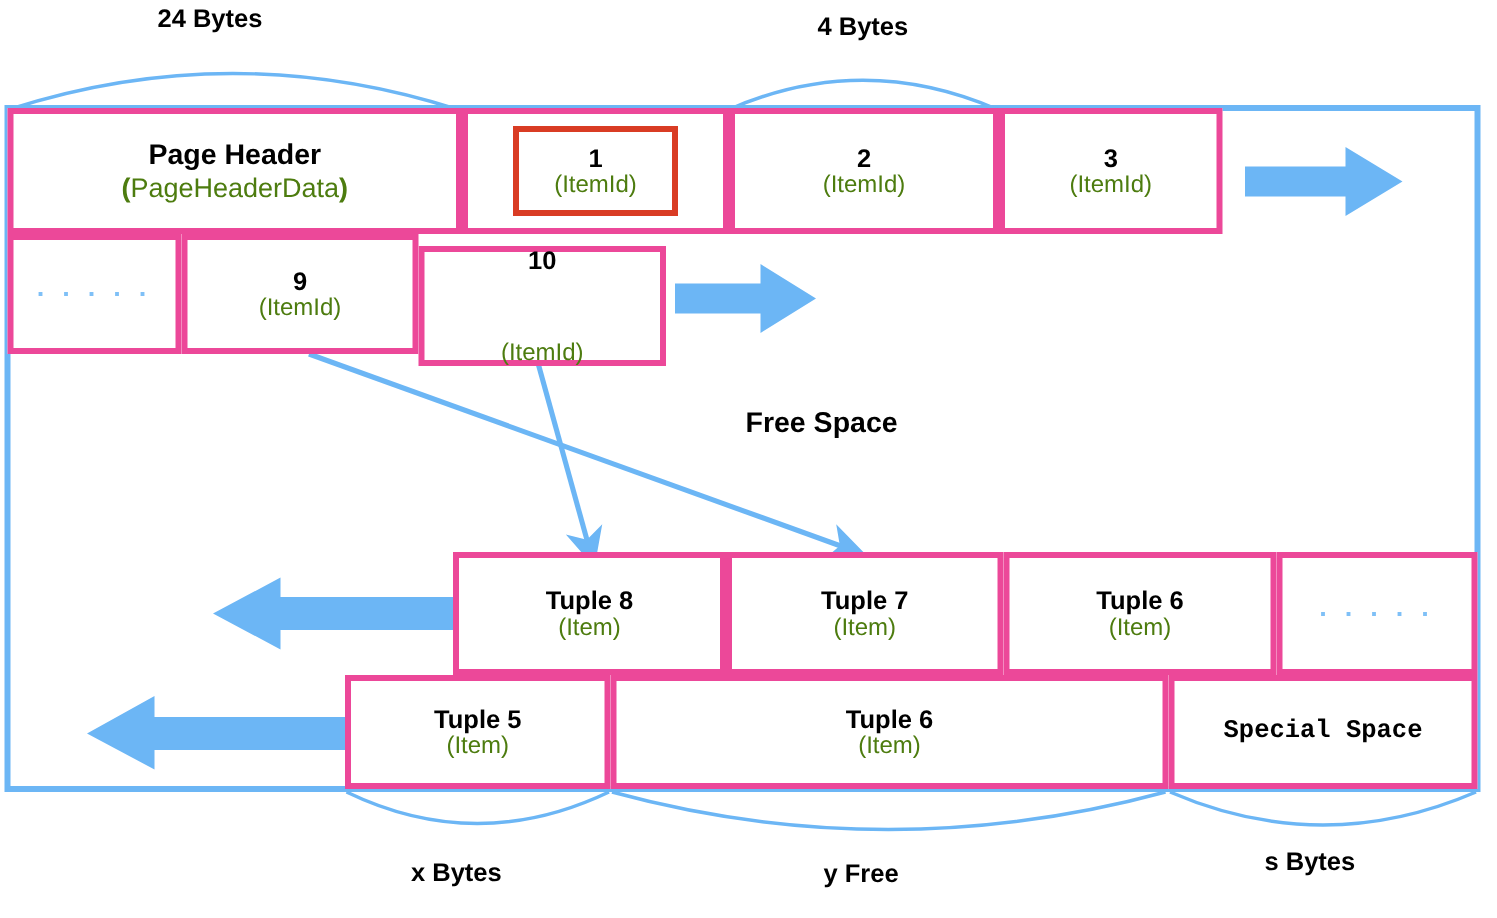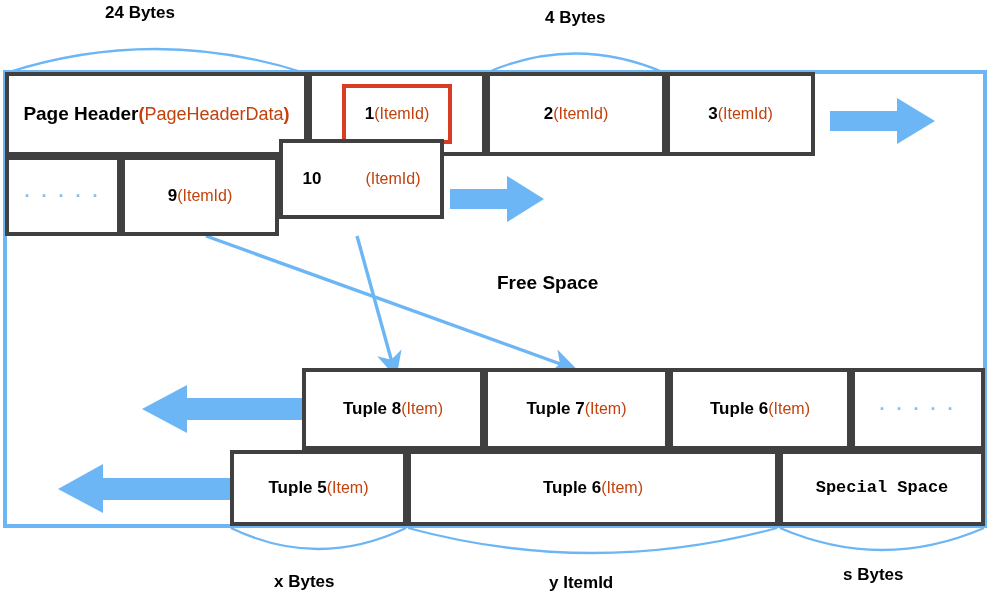--- a/index.html
+++ b/index.html
@@ -17,39 +17,39 @@
   .svg-layer{
     position:absolute;
     left:0; top:0;
     width:998px; height:612px;
     pointer-events:none;
   }
   
   .box{
     position:absolute;
     box-sizing:border-box;
-    border:4px solid #404040;
+    border:4px solid #ec4899;
     background:#ffffff;
     display:flex;
-    flex-direction:row;
+    flex-direction:column;
     align-items:center;
     justify-content:center;
     line-height:1.12;
   }
   .box .t1{
     font-weight:bold;
     font-size:17px;
     color:#000000;
     text-align:center;
     white-space:nowrap;
   }
   .box .t2{
     font-weight:normal;
     font-size:16px;
-    color:#c2410c;
+    color:#4d7c0f;
     white-space:nowrap;
   }
   .box.header .t1{font-size:19px;}
   .box.header .t2{font-size:18px;}
   .box.header .t2 b{font-weight:bold;}
   .dots{
     color:#7fc0f7;
     font-size:18px;
     font-weight:bold;
     letter-spacing:3px;
@@ -108,21 +108,21 @@
     <path d="M450,189 L507,189 L507,176 L544,199 L507,222 L507,209 L450,209 Z" fill="#6cb6f5"></path>
 
     <path d="M302,398 L187,398 L187,385 L142,409 L187,433 L187,420 L302,420 Z" fill="#6cb6f5"></path>
 
     <path d="M230,478 L103,478 L103,464 L58,489 L103,513 L103,500 L230,500 Z" fill="#6cb6f5"></path>
   </svg>
 
   <div class="bytelabel" style="left:105px;top:3px;">24 Bytes</div>
   <div class="bytelabel" style="left:545px;top:8px;">4 Bytes</div>
   <div class="bytelabel" style="left:274px;top:572px;">x Bytes</div>
-  <div class="bytelabel" style="left:549px;top:573px;">y ItemId</div>
+  <div class="bytelabel" style="left:549px;top:573px;">y Free</div>
   <div class="bytelabel" style="left:843px;top:565px;">s Bytes</div>
 
   <div class="box header" style="left:5px;top:72px;width:303px;height:84px;">
     <div class="t1">Page Header</div>
     <div class="t2"><b>(</b><span>PageHeaderData</span><b>)</b></div>
   </div>
 
   <div class="box" style="left:308px;top:72px;width:178px;height:84px;">
     <div class="t1">1</div>
     <div class="t2">(ItemId)</div>
@@ -141,21 +141,21 @@
 
   <div class="box" style="left:5px;top:156px;width:116px;height:80px;">
     <div class="dots">· · · · ·</div>
   </div>
 
   <div class="box" style="left:121px;top:156px;width:158px;height:80px;">
     <div class="t1">9</div>
     <div class="t2">(ItemId)</div>
   </div>
 
-  <div class="box" style="left:279px;top:139px;width:165px;height:80px;gap:44px;">
+  <div class="box" style="left:279px;top:164px;width:165px;height:80px;gap:44px;">
     <div class="t1">10</div>
     <div class="t2">(ItemId)</div>
   </div>
 
   <div class="freelabel" style="left:497px;top:272px;">Free Space</div>
 
   <div class="box" style="left:302px;top:368px;width:182px;height:82px;">
     <div class="t1">Tuple 8</div>
     <div class="t2">(Item)</div>
   </div>

